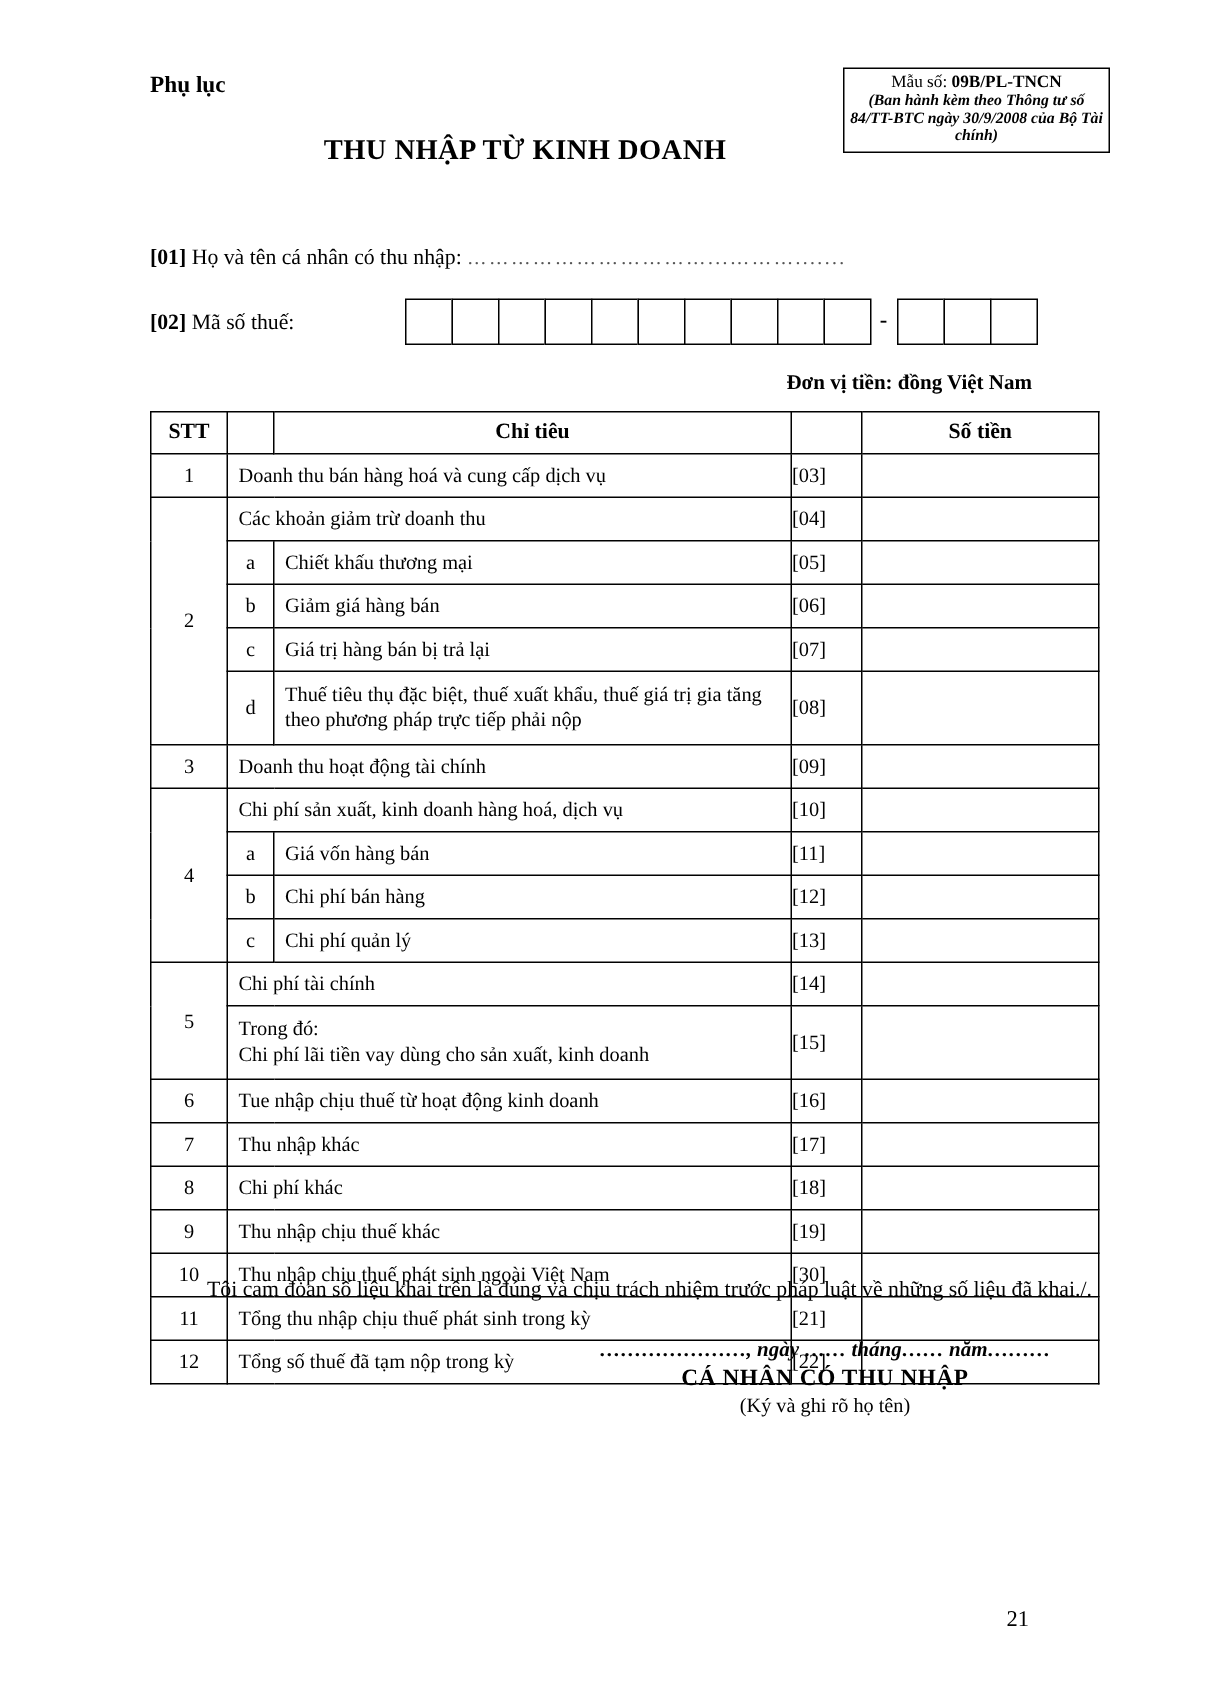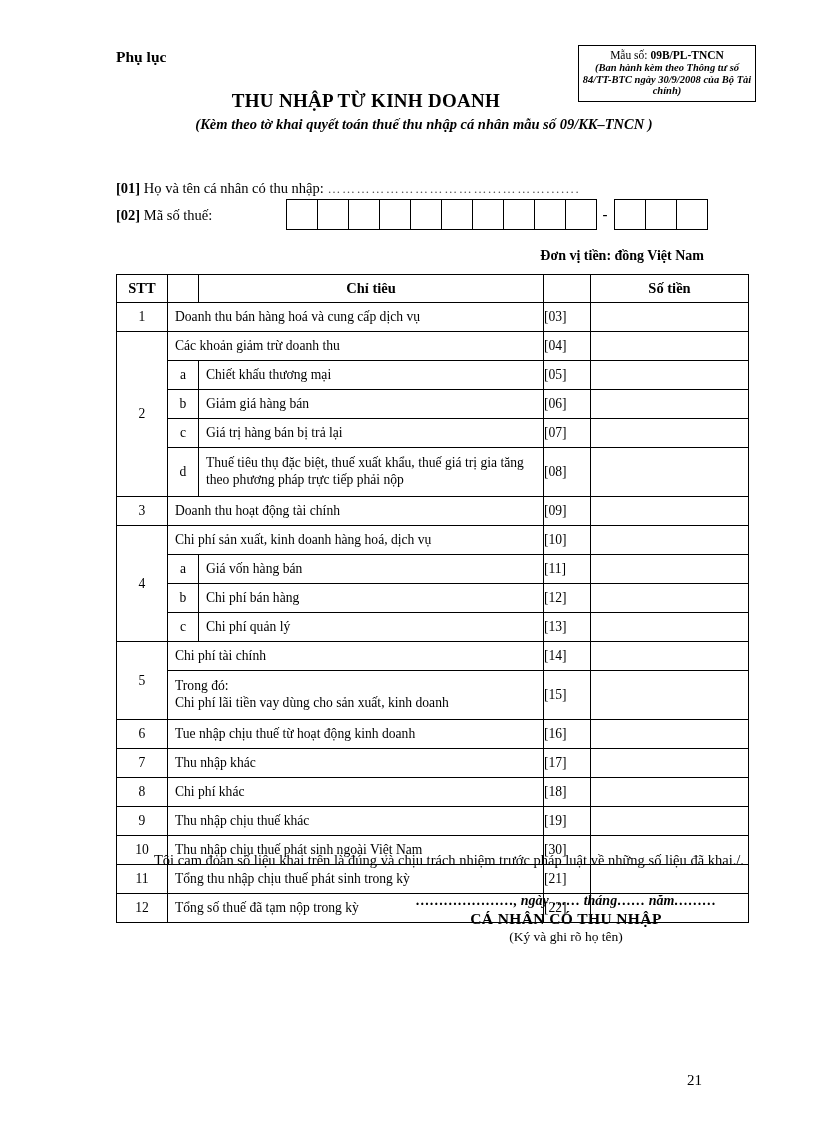--- a/index.html
+++ b/index.html
@@ -13,21 +13,20 @@
     position: relative;
     font-family: "Liberation Serif", "DejaVu Serif", serif;
     color: #000000;
     overflow: hidden;
   }
   .page {
     position: absolute;
     left: 0; top: 0;
     width: 772px;
     height: 1123px;
-    margin-left: 16px;
   }
 
   
   .appendix-label {
     position: absolute;
     left: 100px;
     top: 48px;
     font-size: 15.5px;
     font-weight: bold;
   }
@@ -70,21 +69,21 @@
     text-align: center;
     font-size: 14.5px;
     font-style: italic;
     font-weight: bold;
   }
 
   
   .field-01 {
     position: absolute;
     left: 100px;
-    top: 180px;
+    top: 164px;
     font-size: 14.5px;
     white-space: nowrap;
   }
   .field-01 .lbl-code { font-weight: bold; }
   .dotline {
     letter-spacing: 1.6px;
     font-size: 13px;
     color: #555;
   }
   .field-02 {
@@ -216,21 +215,20 @@
 
   <div class="form-box">
     <div class="fb-no">
       <span>Mẫu số:</span>
       <b>09B/PL-TNCN</b>
     </div>
     <div class="fb-sub">(Ban hành kèm theo  Thông tư số 84/TT-BTC ngày 30/9/2008 của Bộ Tài chính)</div>
   </div>
 
   <div class="doc-title">THU NHẬP TỪ KINH DOANH</div>
-  <div class="doc-subtitle">(Kèm theo tờ khai quyết toán thuế thu nhập cá nhân  mẫu số 09/KK–TNCN )</div>
 
   <div class="field-01">
     <span class="lbl-code">[01]</span>
     <span>Họ và tên cá nhân có thu nhập:</span>
     <span class="dotline">……………………………...……….......</span>
   </div>
 
   <div class="field-02">
     <span class="lbl-code">[02]</span>
     <span>Mã số thuế:</span>

